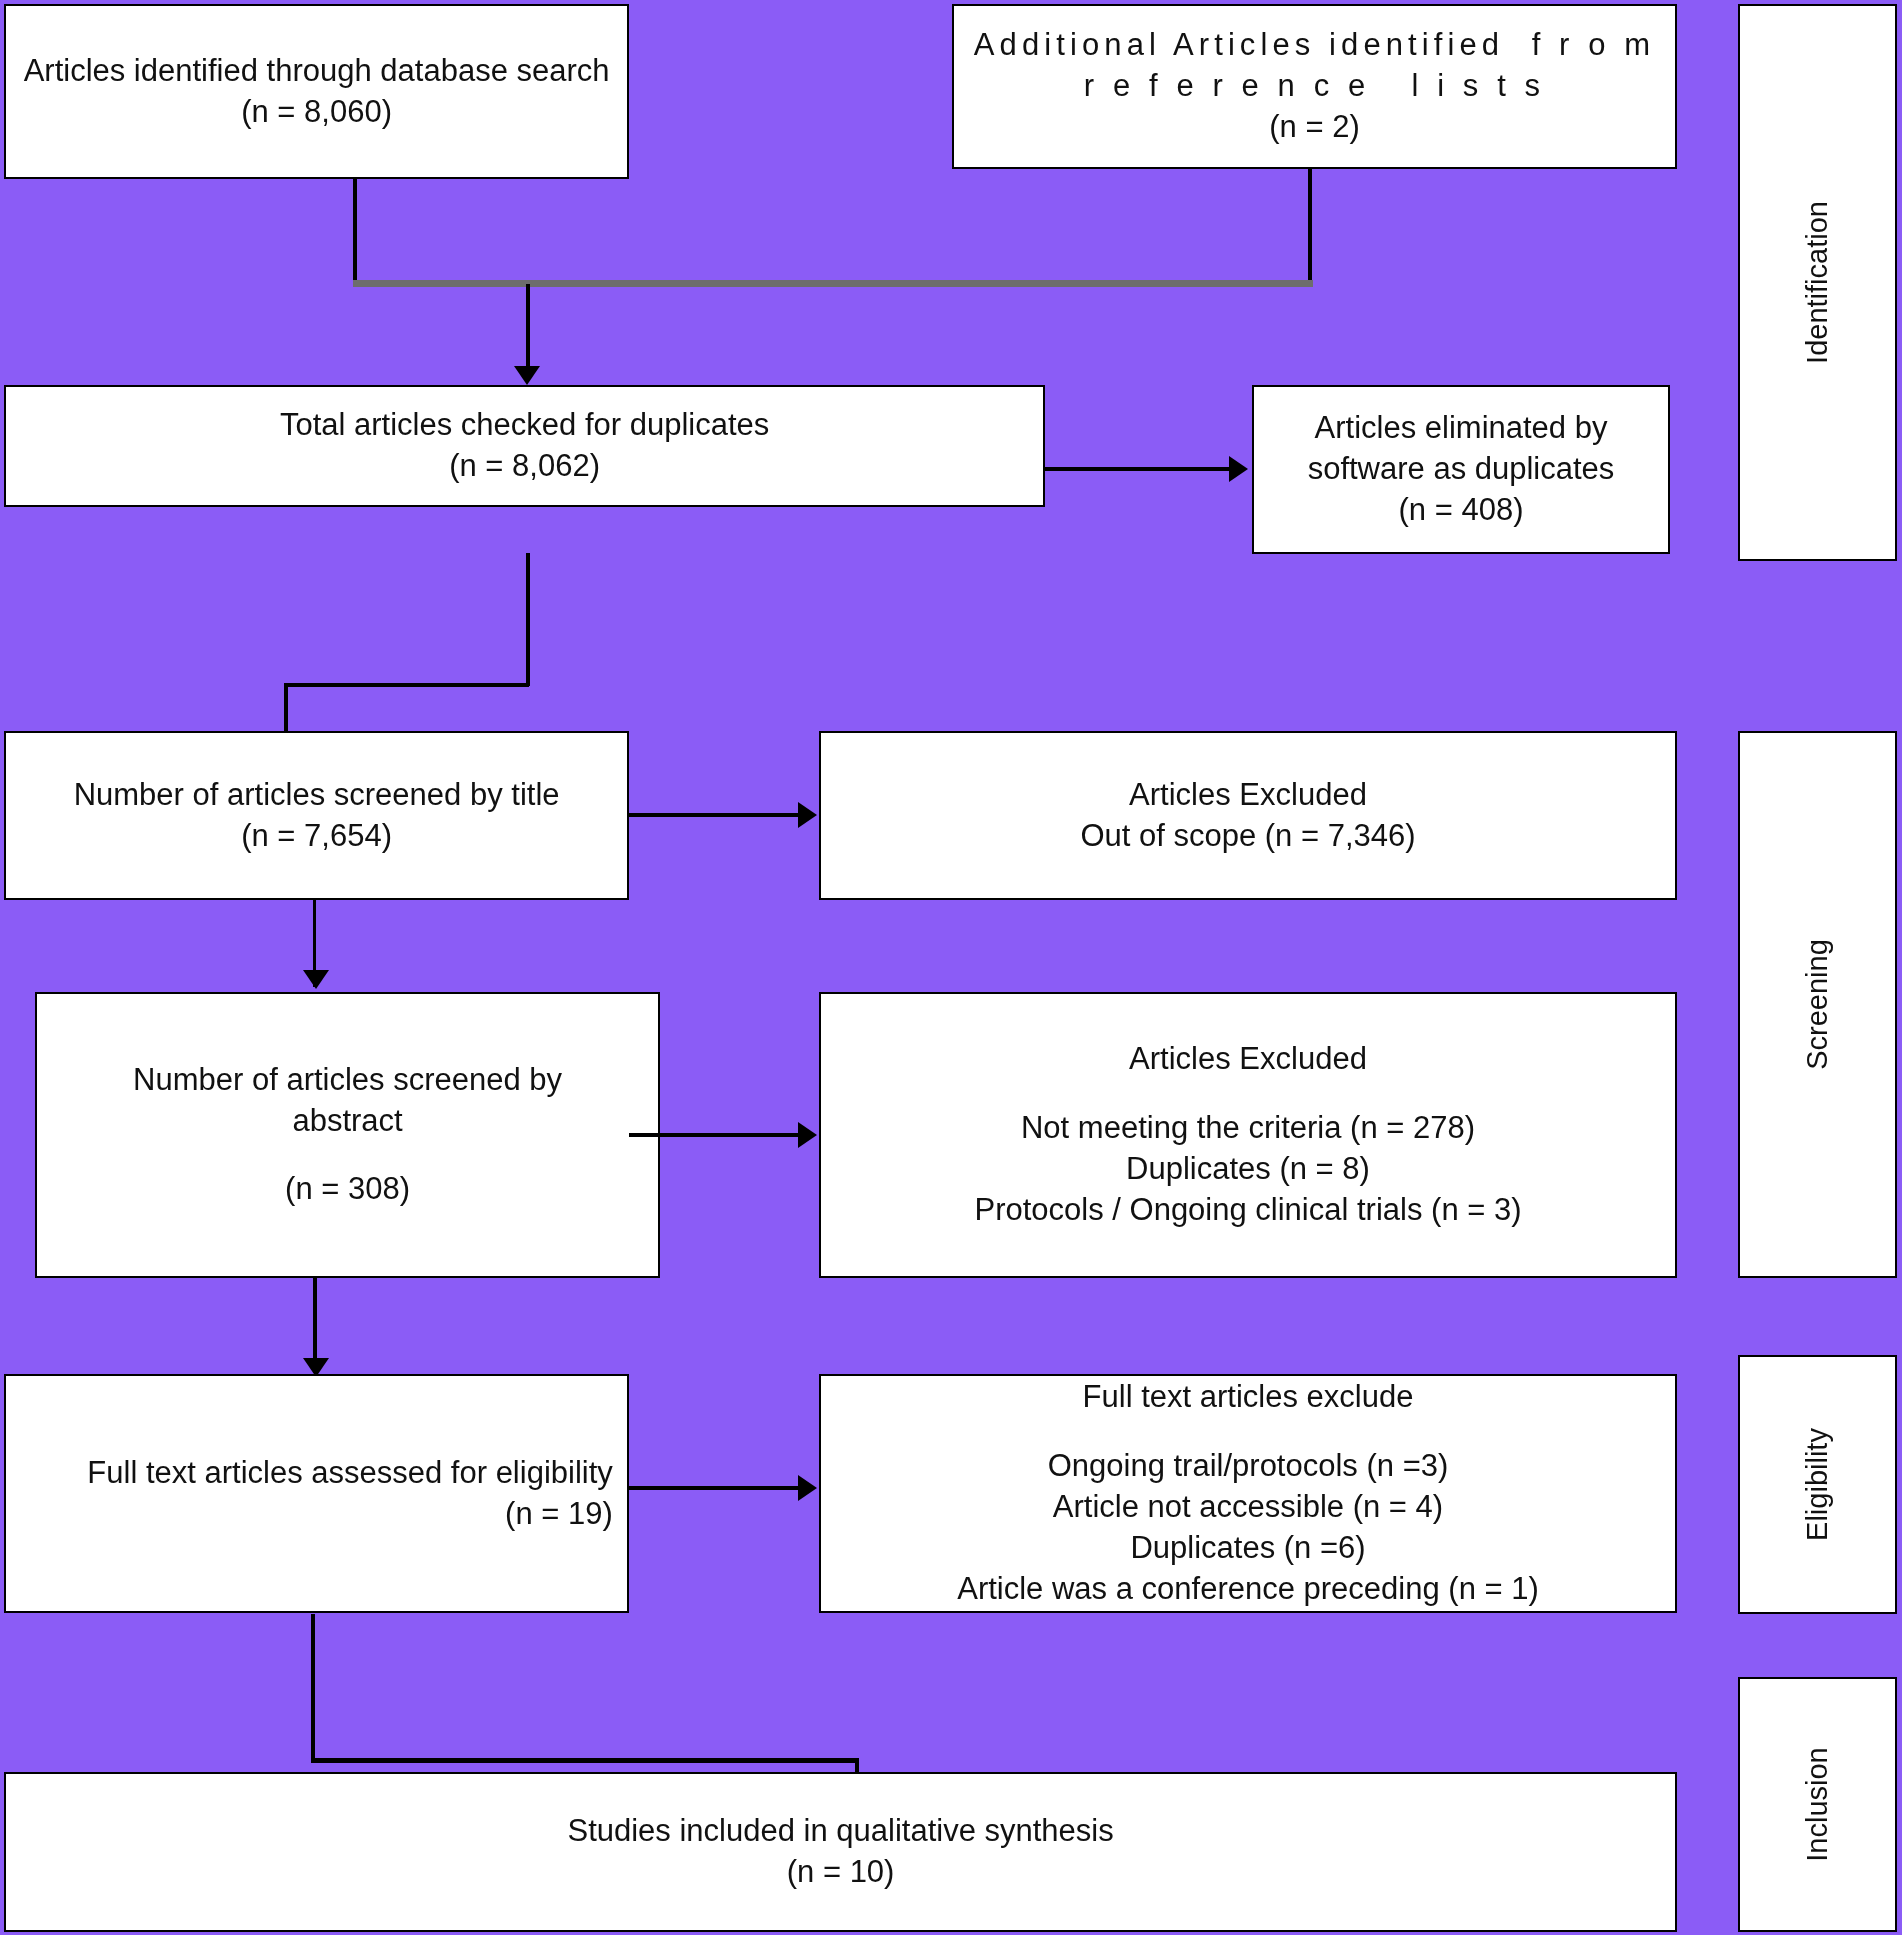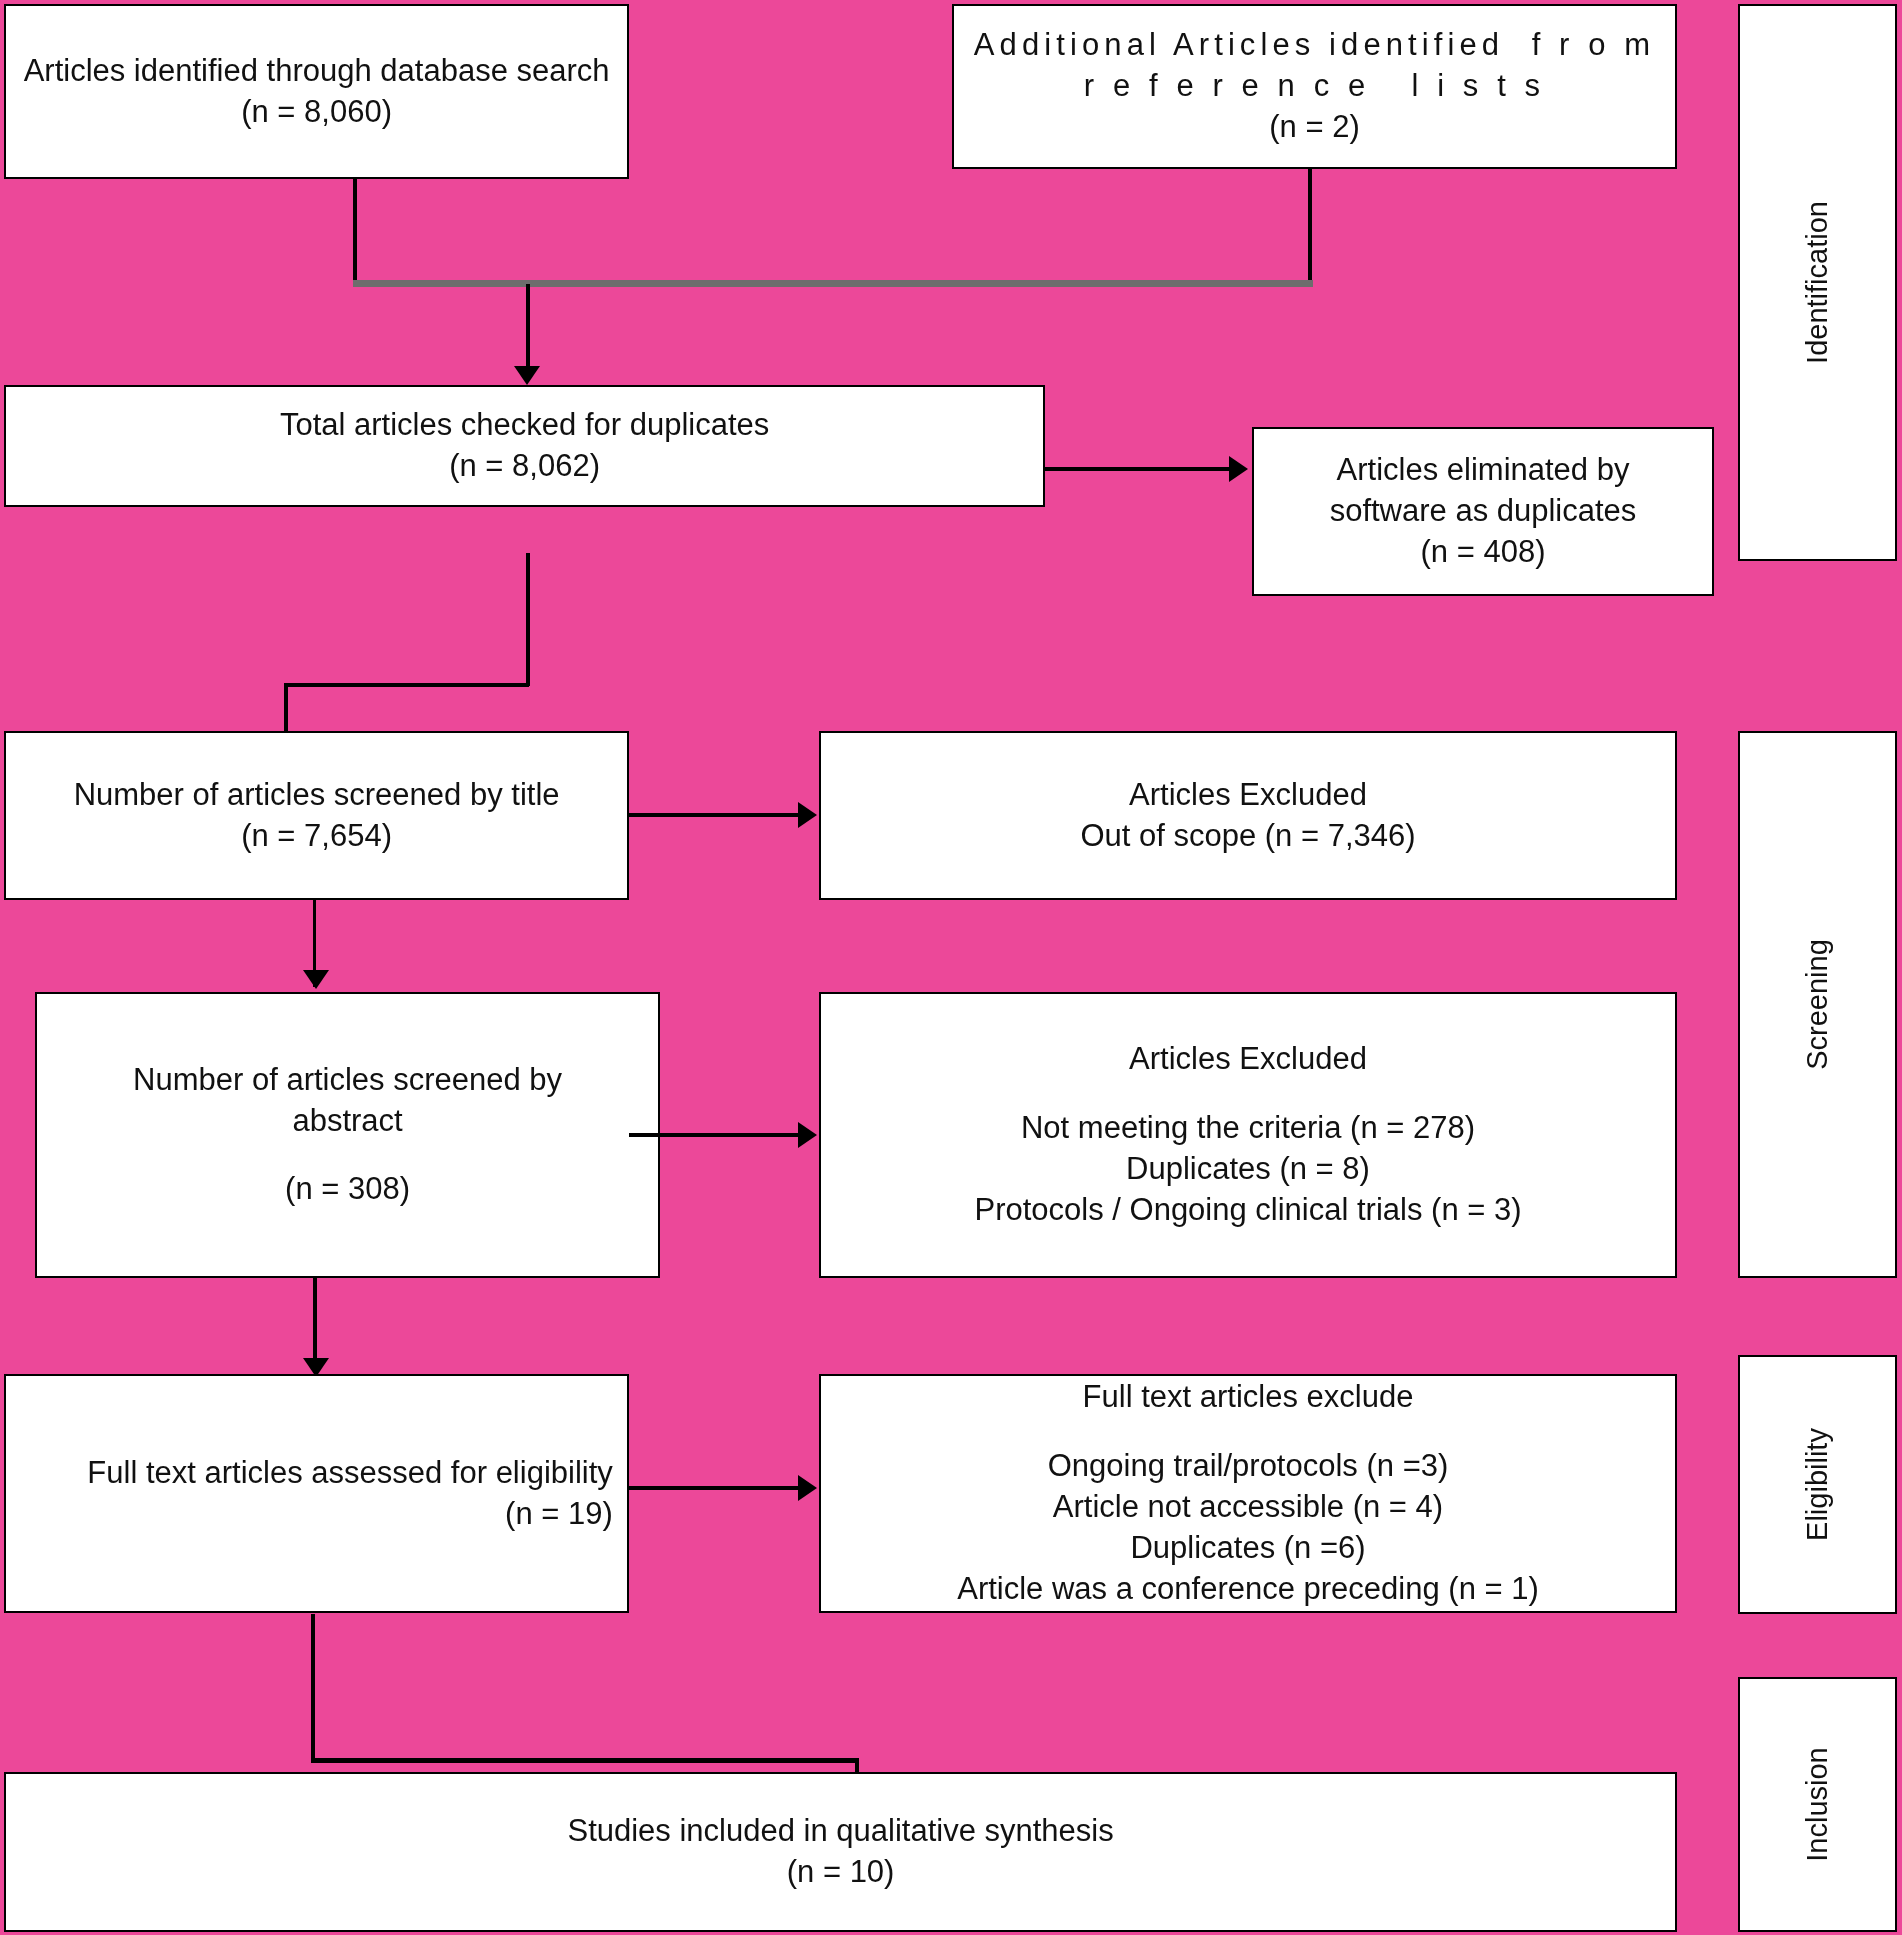--- a/index.html
+++ b/index.html
@@ -3,21 +3,21 @@
 <meta charset="utf-8">
 <title>PRISMA Flow Diagram</title>
 <style>
   html,body{margin:0;padding:0;background:#ffffff;}
   body{font-family:"Liberation Sans","DejaVu Sans",sans-serif;color:#000;}
 
   #stage{
     position:relative;
     width:1903px;
     height:1936px;
-    background:#ec4899;
+    background:#8b5cf6;
     overflow:hidden;
   }
 
   
   .node{
     position:absolute;
     box-sizing:border-box;
     background:#ffffff;
     border:2px solid #000000;
     display:flex;
@@ -94,21 +94,21 @@
   <div class="seg" style="left:1308px; top:169px; width:3.6px; height:112px;"></div>
   <div class="seg gray" style="left:353px; top:280px; width:960px; height:6.6px;"></div>
   <div class="seg" style="left:526px; top:284px; width:4.1px; height:87px;"></div>
   <div class="arrow-down" style="left:514px; top:366px;"></div>
 
   <div class="node" style="left:4.1px; top:385px; width:1041px; height:122px;">
     <span class="line">Total articles checked for duplicates</span>
     <span class="line">(n = 8,062)</span>
   </div>
 
-  <div class="node" style="left:1252px; top:385px; width:462px; height:169px;margin-top:42px;">
+  <div class="node" style="left:1252px; top:385px; width:418px; height:169px;">
     <span class="line">Articles eliminated by</span>
     <span class="line">software as duplicates</span>
     <span class="line">(n = 408)</span>
   </div>
 
   <div class="seg" style="left:1045px; top:467px; width:186px; height:4.1px;"></div>
   <div class="arrow-right" style="left:1229px; top:456px;"></div>
 
   <div class="seg" style="left:526px; top:553px; width:4.1px; height:133px;"></div>
   <div class="seg" style="left:284px; top:683px; width:245px; height:4.1px;"></div>

